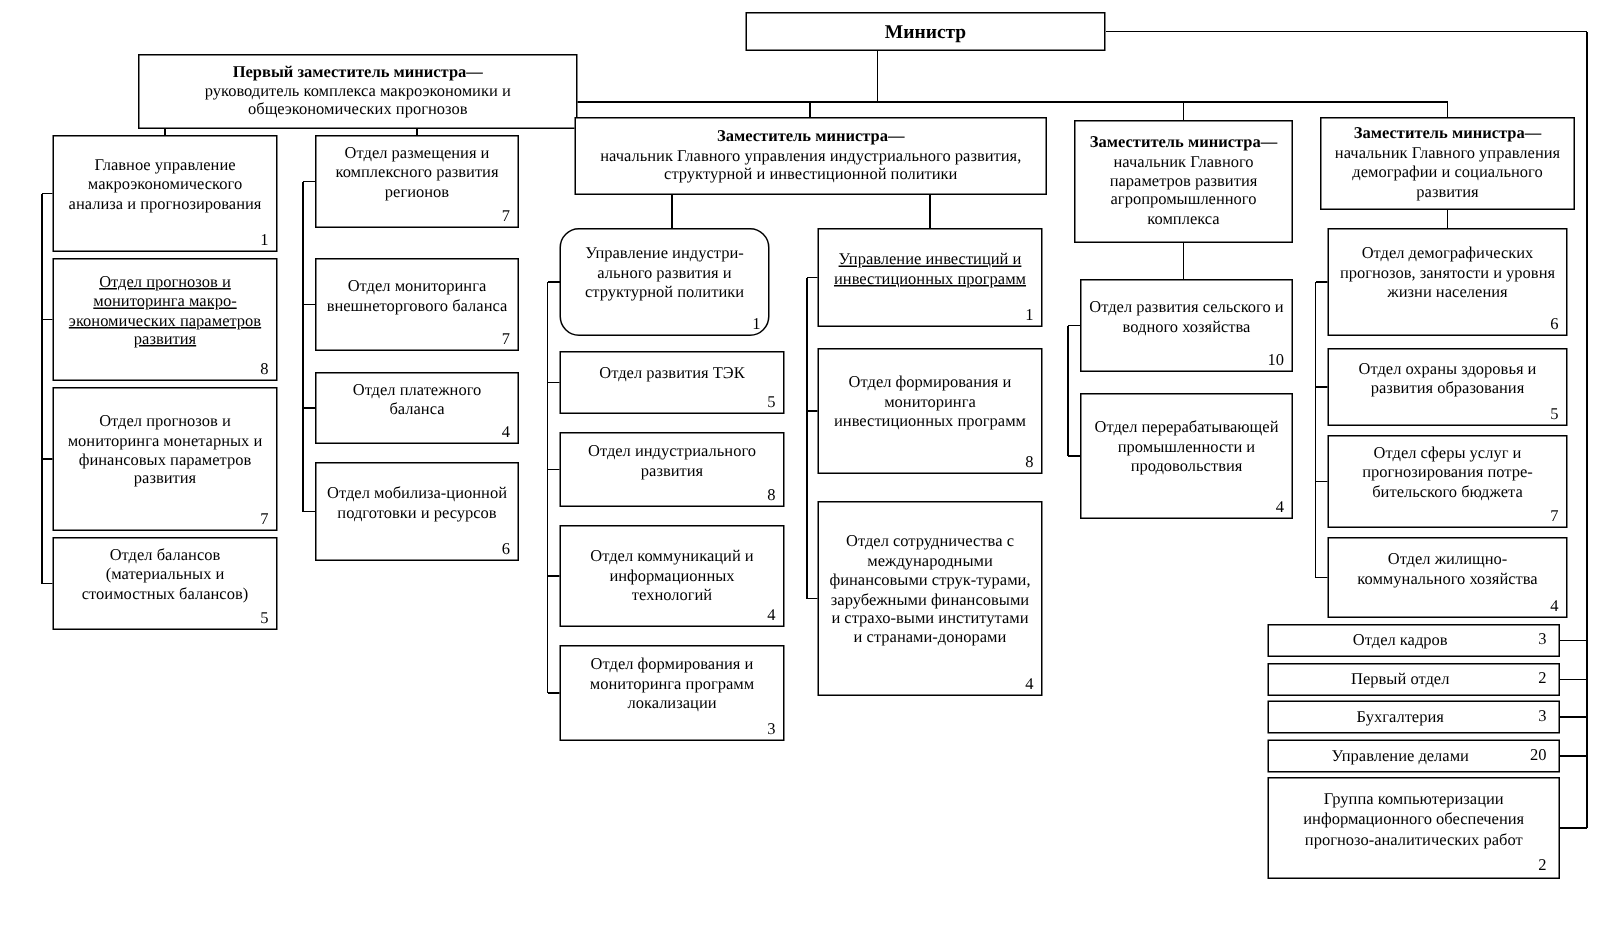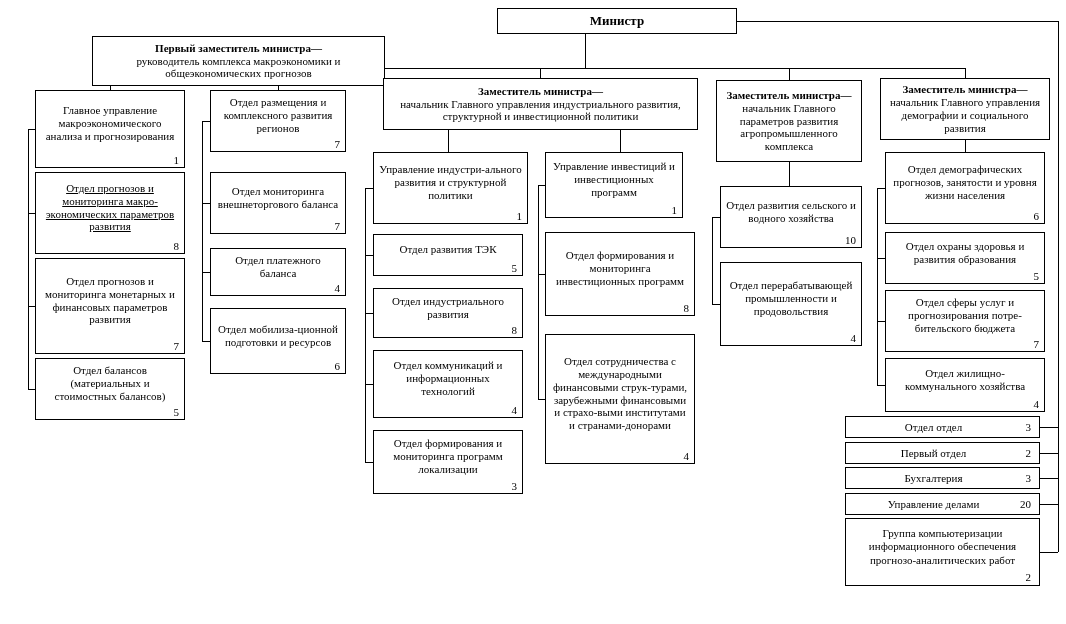--- a/index.html
+++ b/index.html
@@ -176,42 +176,42 @@
   </div>
   <div class="box counted" style="left:210px;top:248px;width:136px;height:48px;">
     <div>Отдел платежного баланса</div>
     <span class="count">4</span>
   </div>
   <div class="box counted" style="left:210px;top:308px;width:136px;height:66px;">
     <div>Отдел мобилиза-ционной подготовки и ресурсов</div>
     <span class="count">6</span>
   </div>
 
-  <div class="box counted" style="left:373px;top:152px;width:155px;height:72px;">
+  <div class="box counted" style="left:373px;top:152px;width:140px;height:72px;border-radius:13px;">
     <div>Управление индустри-ального развития и структурной политики</div>
     <span class="count">1</span>
   </div>
   <div class="box counted" style="left:373px;top:234px;width:150px;height:42px;">
     <div>Отдел развития ТЭК</div>
     <span class="count">5</span>
   </div>
   <div class="box counted" style="left:373px;top:288px;width:150px;height:50px;">
     <div>Отдел индустриального развития</div>
     <span class="count">8</span>
   </div>
-  <div class="box counted" style="left:373px;top:350px;width:150px;height:68px;">
+  <div class="box counted" style="left:373px;top:350px;width:150px;height:68px;justify-content:flex-end;">
     <div>Отдел коммуникаций и информационных технологий</div>
     <span class="count">4</span>
   </div>
   <div class="box counted" style="left:373px;top:430px;width:150px;height:64px;">
     <div>Отдел формирования и мониторинга программ локализации</div>
     <span class="count">3</span>
   </div>
 
-  <div class="box counted" style="left:545px;top:152px;width:138px;height:66px;">
+  <div class="box counted" style="left:545px;top:152px;width:150px;height:66px;text-decoration:underline;">
     <div>Управление инвестиций и инвестиционных программ</div>
     <span class="count">1</span>
   </div>
   <div class="box counted" style="left:545px;top:232px;width:150px;height:84px;">
     <div>Отдел формирования и мониторинга инвестиционных программ</div>
     <span class="count">8</span>
   </div>
   <div class="box counted" style="left:545px;top:334px;width:150px;height:130px;">
     <div>Отдел сотрудничества с международными финансовыми струк-турами, зарубежными финансовыми и страхо-выми институтами и странами-донорами</div>
     <span class="count">4</span>
@@ -237,21 +237,21 @@
   <div class="box counted" style="left:885px;top:290px;width:160px;height:62px;">
     <div>Отдел сферы услуг и прогнозирования потре-бительского бюджета</div>
     <span class="count">7</span>
   </div>
   <div class="box counted" style="left:885px;top:358px;width:160px;height:54px;">
     <div>Отдел жилищно-коммунального хозяйства</div>
     <span class="count">4</span>
   </div>
 
   <div class="unit-row" style="left:845px;top:416px;width:195px;height:22px;">
-    <div>Отдел отдел</div>
+    <div>Отдел кадров</div>
     <span class="count">3</span>
   </div>
   <div class="unit-row" style="left:845px;top:442px;width:195px;height:22px;">
     <div>Первый отдел</div>
     <span class="count">2</span>
   </div>
   <div class="unit-row" style="left:845px;top:467px;width:195px;height:22px;">
     <div>Бухгалтерия</div>
     <span class="count">3</span>
   </div>

